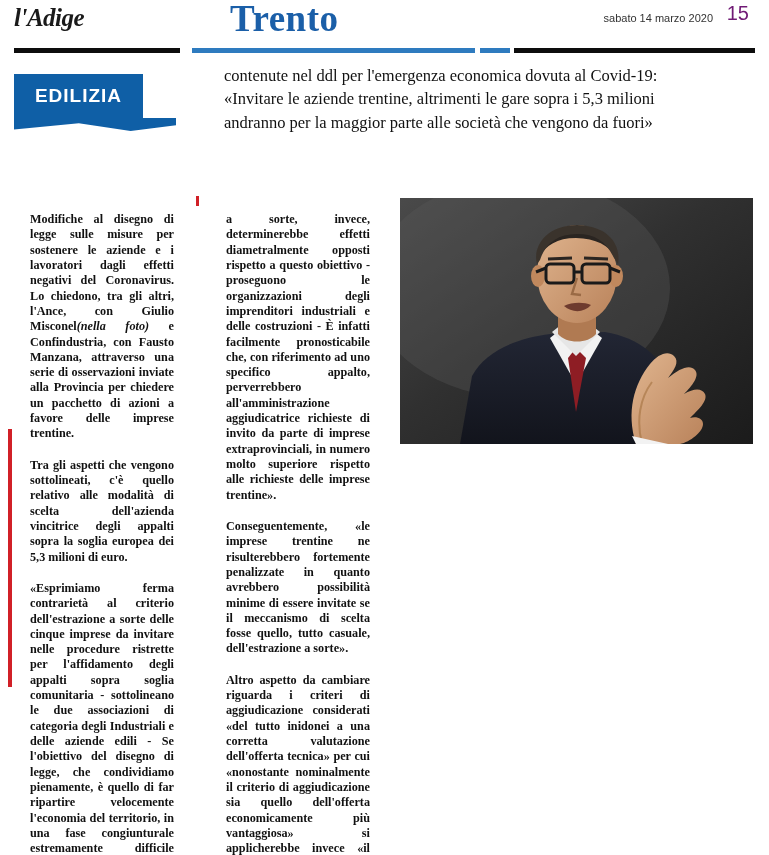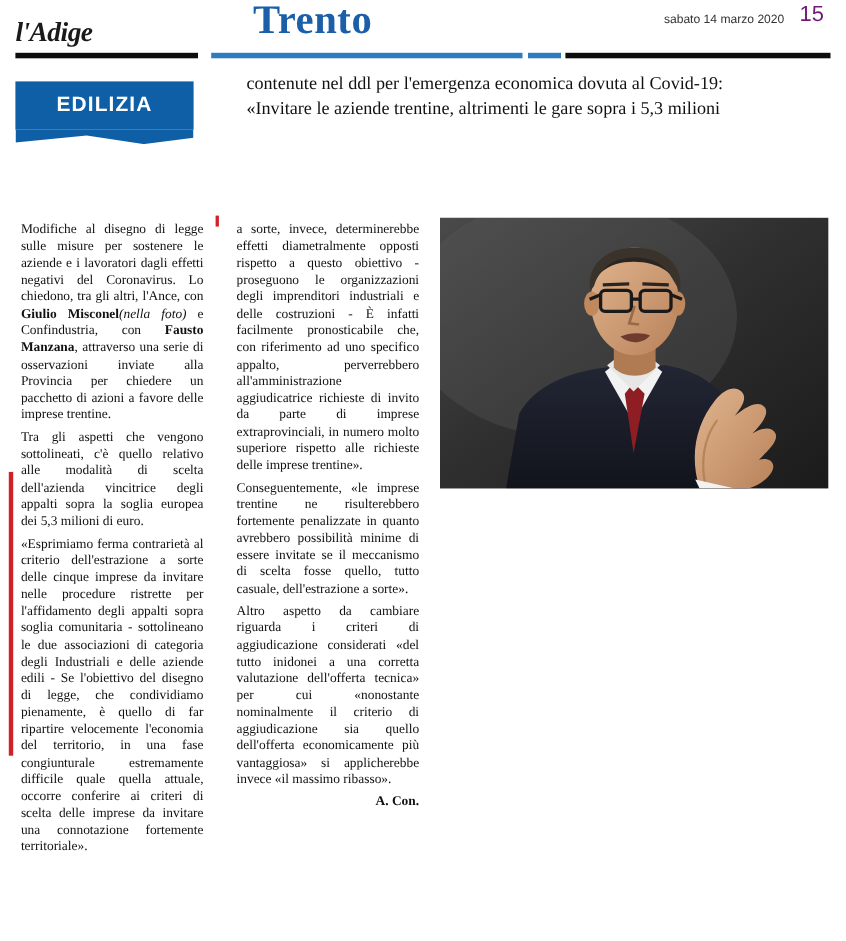--- a/index.html
+++ b/index.html
@@ -14,21 +14,21 @@
 
   
   .masthead{
     position:relative;height:46px;
     display:flex;align-items:flex-start;
   }
   .logo{
     font-family:"Liberation Serif", serif;
     font-size:25px;font-style:italic;font-weight:700;
     color:#1a1a1a;letter-spacing:-0.5px;
-    padding-top:16px;
+    padding-top:4px;
   }
   .section-title{
     position:absolute;left:216px;top:-3px;
     font-family:"Liberation Serif", serif;
     font-weight:700;font-size:37px;color:#1B5FA8;
     letter-spacing:0.5px;
   }
   .date{
     position:absolute;right:42px;top:12px;
     font-family:"Liberation Sans", sans-serif;
@@ -40,21 +40,21 @@
     font-weight:400;font-size:20px;color:#701a75;
   }
   .rule-row{position:relative;height:6px;margin-top:2px;}
   .rule-row .seg{position:absolute;top:0;height:5px;}
   .seg.dark{background:#0d0d0d;}
   .seg.blue{background:#2E7BBF;}
 
   
   .top-block{position:relative;height:112px;margin-top:10px;}
   .kicker{
-    position:absolute;left:0;top:10px;width:162px;height:44px;
+    position:absolute;left:0;top:10px;width:129px;height:44px;
     background:#0F5FA6;color:#fff;
     display:flex;align-items:center;justify-content:center;
     font-family:"Liberation Sans", sans-serif;
     font-weight:700;font-size:19px;letter-spacing:1px;
   }
   .kicker-tail{
     position:absolute;left:0;top:54px;width:162px;height:13px;
     background:#0F5FA6;
     clip-path:polygon(0 0,100% 0,100% 55%,72% 100%,40% 40%,0 88%);
   }
@@ -77,21 +77,21 @@
 
   
   .body-area{position:relative;margin-top:20px;height:496px;}
   .col{
     position:absolute;top:0;width:176px;
     font-family:"Liberation Serif", serif;
     font-size:12.2px;line-height:1.255;
     text-align:justify;
     color:#111;
   }
-  .col p{margin:5px;}
+  .col p{margin:16px;font-weight:bold;}
   .col p + p{margin-top:0;}
   #col1{left:0;}
   #col2{left:196px;}
 
   .redbar{
     position:absolute;left:-6px;top:233px;width:4px;height:258px;background:#D12027;
   }
   .redbar2{
     position:absolute;left:182px;top:0;width:3px;height:10px;background:#D12027;
   }
@@ -121,20 +121,21 @@
     <div class="seg blue" style="left:466px;width:30px;"></div>
     <div class="seg dark" style="left:500px;right:0;width:241px;"></div>
   </div>
 
   <div class="top-block">
     <div class="kicker">EDILIZIA</div>
     <div class="kicker-tail"></div>
     <div class="standfirst">
       <div>contenute nel ddl per l'emergenza economica dovuta al Covid-19:</div>
       <div>«Invitare le aziende trentine, altrimenti le gare sopra i 5,3 milioni</div>
+      <div>andranno per la maggior parte alle società che vengono da fuori»</div>
     </div>
   </div>
 
   <div class="headline">
   </div>
 
   <div class="body-area">
     <div class="redbar"></div>
     <div class="redbar2"></div>
 

